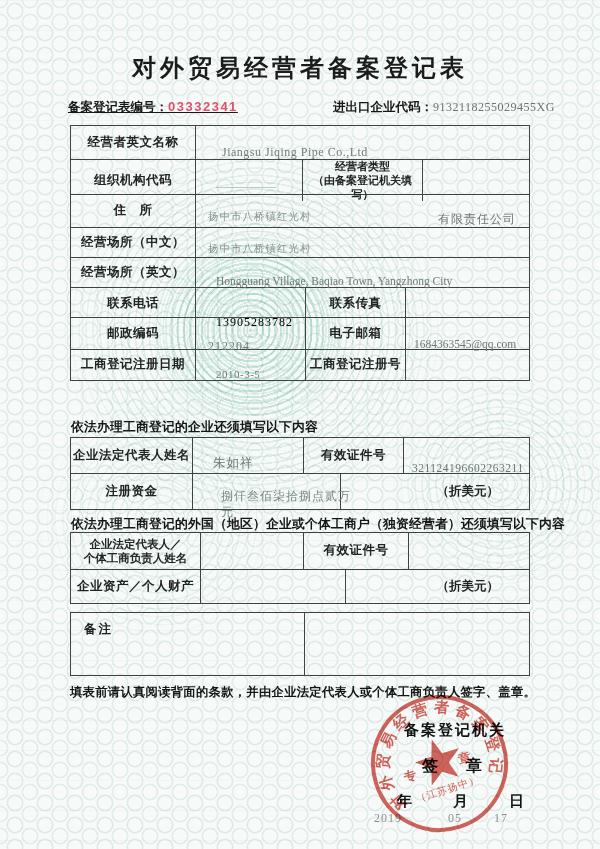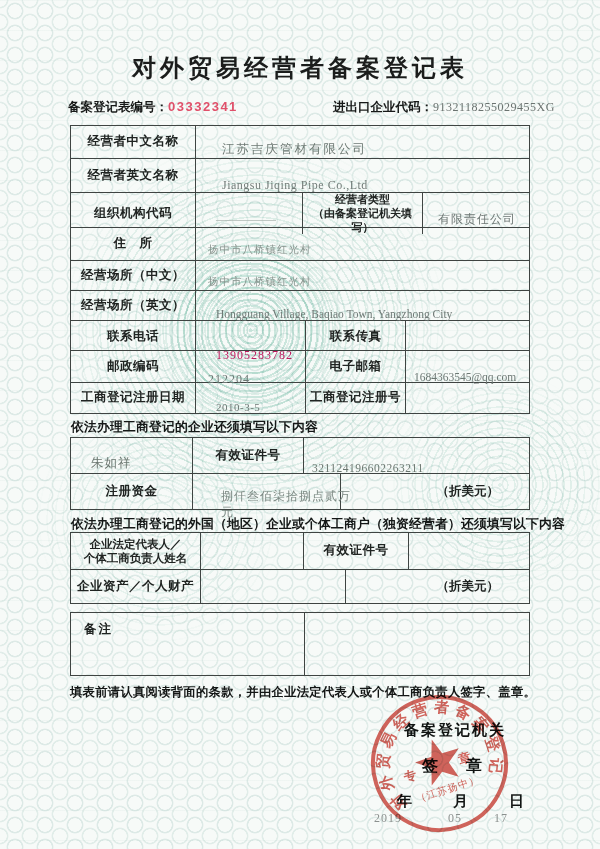--- a/index.html
+++ b/index.html
@@ -34,21 +34,21 @@
             mask:radial-gradient(circle at 50% 50%, #000 45%, transparent 70%); }
   .wm4 { left:30px; top:390px; width:260px; height:260px;
     background:repeating-radial-gradient(circle at 50% 50%, rgba(35,150,115,0.08) 0 1.6px, transparent 1.6px 8px);
     -webkit-mask:radial-gradient(circle at 50% 50%, #000 45%, transparent 70%);
             mask:radial-gradient(circle at 50% 50%, #000 45%, transparent 70%); }
 
   
   .doc-title { position:absolute; left:0; right:0; top:52px; text-align:center;
     font-family:"Liberation Sans", sans-serif; font-weight:bold; font-size:24px;
     letter-spacing:4px; color:#1b1d1c; }
-  .reg-line { position:absolute; left:68px; top:99px; font-size:12.5px; font-weight:bold; color:#171918; }
+  .reg-line { position:absolute; left:68px; top:99px; font-size:12.5px; font-weight:bold; color:#171918;text-decoration:underline; }
   .reg-num { font-family:"Liberation Sans", sans-serif; font-weight:bold; color:#e0506a; letter-spacing:1.5px; font-size:13px; }
   .code-line { position:absolute; left:333px; top:99px; font-size:12.5px; font-weight:bold; color:#171918; }
   .code-val { font-weight:normal; color:#6b7370; font-size:12px; letter-spacing:0.5px; font-family:"Liberation Serif", serif; }
 
   
   .tbl { position:absolute; left:70px; width:460px; border:1.3px solid #3f4442; background:transparent; }
   .main-table { top:125px; }
   .row { display:grid; border-bottom:1.1px solid #3f4442; }
   .tbl .row:last-child { border-bottom:none; }
   .cell { position:relative; display:flex; align-items:center; overflow:visible; }
@@ -69,21 +69,21 @@
   .s3-r2 { grid-template-columns:130px 145px 1fr; }
   .usd { justify-content:flex-end; padding-right:30px; font-weight:bold; font-size:12.5px; }
 
   
   .ty { position:relative; font-family:"Liberation Serif", serif; white-space:nowrap; }
   .cn-name { color:#6e7a74; font-size:12.5px; top:7px; left:18px; letter-spacing:2px; }
   .en-name { color:#727c78; font-size:12px; top:10px; left:18px; letter-spacing:0.5px; }
   .org-dash{ color:#a7b2ac; font-size:12px; top:6px; left:12px; }
   .addr    { color:#87938d; font-size:10.5px; top:6px; left:4px; letter-spacing:1px; }
   .en-addr { color:#6f7a76; font-size:11.5px; top:8px; left:12px; }
-  .phone   { color:#be185d; font-size:12px; top:11px; left:12px; letter-spacing:1px;margin-top:16px; }
+  .phone   { color:#000000; font-size:12px; top:11px; left:12px; letter-spacing:1px;margin-top:16px; }
   .zip     { color:#6d7874; font-size:12px; top:13px; left:4px; letter-spacing:1px; }
   .email   { color:#6d7874; font-size:11.5px; top:10px; left:0; }
   .regdate { color:#6d7874; font-size:11px; top:9px; left:12px; letter-spacing:0.5px; }
   .person  { color:#6a766f; font-size:12.5px; top:8px; left:12px; letter-spacing:1px; }
   .idnum   { color:#6a766f; font-size:11.5px; top:12px; left:0; letter-spacing:0.5px;text-align:center; }
   .capital { color:#7a8781; font-size:12px; top:12px; left:20px; display:block; max-width:140px;
              line-height:16px; letter-spacing:1px; white-space:normal; }
   .company-type-overlay { position:absolute; left:438px; top:211px; color:#6c7673;
              font-size:12px; letter-spacing:1px; z-index:2; }
 
@@ -121,26 +121,20 @@
 <div class="wm wm3"></div>
 <div class="wm wm4"></div>
 
 <div class="doc-title">对外贸易经营者备案登记表</div>
 
 <div class="reg-line"><span>备案登记表编号：</span><span class="reg-num">03332341</span></div>
 
 <div class="code-line"><span>进出口企业代码：</span><span class="code-val">9132118255029455XG</span></div>
 
 <div class="tbl main-table">
-  <div class="row r-single h33">
-    <div class="cell lbl">经营者中文名称</div>
-    <div class="cell val">
-        <span class="ty cn-name">江苏吉庆管材有限公司</span>
-      </div>
-  </div>
   <div class="row r-single h34">
     <div class="cell lbl">经营者英文名称</div>
     <div class="cell val">
         <span class="ty en-name">Jiangsu Jiqing Pipe Co.,Ltd</span>
       </div>
   </div>
   <div class="row r-org h35">
     <div class="cell lbl">组织机构代码</div>
     <div class="cell val">
         <span class="ty org-dash">—————</span>
@@ -196,20 +190,21 @@
     <div class="cell val">
         <span class="ty"></span>
       </div>
   </div>
 </div>
 <div class="company-type-overlay">有限责任公司</div>
 
 <div class="sec-head sec2-head">依法办理工商登记的企业还须填写以下内容</div>
 <div class="tbl sec2-table">
   <div class="row s2-r1 h36">
+    <div class="cell lbl">企业法定代表人姓名</div>
     <div class="cell val">
         <span class="ty person">朱如祥</span>
       </div>
     <div class="cell lbl">有效证件号</div>
     <div class="cell val">
         <span class="ty idnum">321124196602263211</span>
       </div>
   </div>
   <div class="row s2-r2 h35">
     <div class="cell lbl">注册资金</div>

